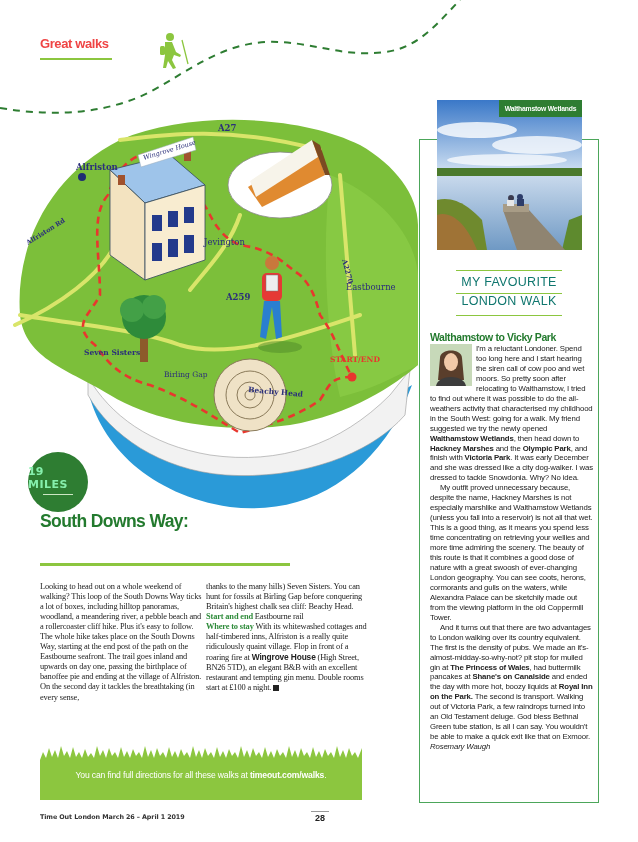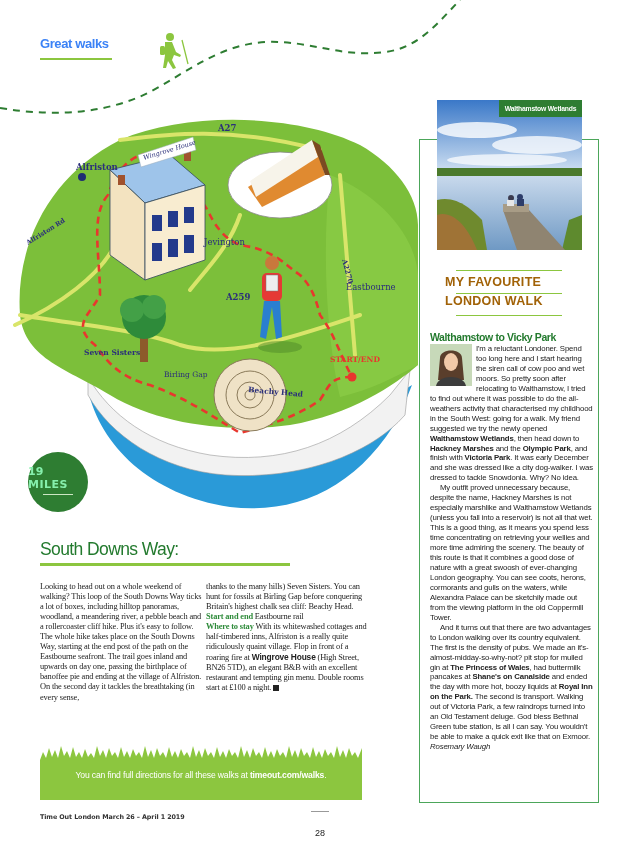--- a/index.html
+++ b/index.html
@@ -1,54 +1,54 @@
 <!DOCTYPE html>
 <html><head>
 <meta charset="utf-8">
 <style>
   * { box-sizing: border-box; margin: 0; padding: 0; }
   html, body { width: 638px; height: 842px; background: #ffffff; overflow: hidden; }
   body { position: relative; font-family: "Liberation Sans", sans-serif; color: #222; }
 
-  .section-label { position: absolute; left: 40px; top: 36px; font-weight: bold; font-size: 13px; letter-spacing: -0.4px; color: #3b82f6; }
+  .section-label { position: absolute; left: 40px; top: 36px; font-weight: bold; font-size: 13px; letter-spacing: -0.4px; color: #ef4444; }
   .section-underline { position: absolute; left: 40px; top: 58px; width: 72px; height: 2px; background: #8cc63f; }
 
   .top-deco { position: absolute; left: 0; top: 0; width: 638px; height: 150px; pointer-events: none; }
 
   .map { position: absolute; left: 0; top: 115px; width: 420px; height: 400px; }
 
   .miles-badge { position: absolute; left: 28px; top: 452px; width: 60px; height: 60px; border-radius: 50%; background: #2e7d32; color: #86efac; text-align: left; font-weight: bold; font-family: "DejaVu Sans", sans-serif; }
   .miles-num { display: block; font-size: 11px; margin-top: 14px; line-height: 12px; }
   .miles-unit { display: block; font-size: 11px; line-height: 13px; letter-spacing: 0.5px; }
   .miles-line { display: block; width: 30px; height: 1px; background: #cde6c3; margin: 3px auto 0; }
 
-  .headline { position: absolute; left: 40px; top: 540px; width: 260px; color: #237a2e; font-weight: normal; font-size: 17.5px; line-height: 19px; letter-spacing: -0.6px; }
+  .headline { position: absolute; left: 40px; top: 512px; width: 260px; color: #237a2e; font-weight: bold; font-size: 17.5px; line-height: 19px; letter-spacing: -0.6px; }
   .headline-rule { position: absolute; left: 40px; top: 563px; width: 250px; height: 3px; background: #8cc63f; }
 
   .body-col { position: absolute; top: 582px; font-family: "Liberation Serif", serif; font-size: 8.4px; line-height: 10.05px; color: #222; letter-spacing: -0.15px; }
   .body-col.c1 { left: 40px; width: 162px; }
   .body-col.c2 { left: 206px; width: 165px; }
   .green-label { color: #2e8b3a; font-family: Liberation Serif, serif; font-weight: bold; }
   .bold { font-weight: bold; font-family: "Liberation Sans", sans-serif; }
   .end-mark { display: inline-block; width: 6px; height: 6px; background: #222; vertical-align: -0.5px; margin-left: 2px; }
 
   .grass-banner { position: absolute; left: 40px; top: 740px; width: 322px; height: 60px; }
   .banner-text { position: absolute; left: 0; top: 770px; width: 402px; text-align: center; color: #fff; font-size: 8.6px; line-height: 11px; font-family: "Liberation Sans", sans-serif; letter-spacing: -0.15px; }
   .banner-text .line { display: block; }
   .banner-text b { font-weight: bold; }
 
   .footer-left { position: absolute; left: 40px; top: 813px; font-size: 6.4px; font-weight: bold; color: #333; font-family: "DejaVu Sans", sans-serif; letter-spacing: -0.1px; }
-  .page-number { position: absolute; left: 311px; top: 811px; width: 18px; text-align: center; font-size: 9px; font-weight: normal; color: #222; font-family: "Liberation Sans", sans-serif; border-top: 1px solid #999; padding-top: 16px; }
+  .page-number { position: absolute; left: 311px; top: 811px; width: 18px; text-align: center; font-size: 9px; font-weight: bold; color: #222; font-family: "Liberation Sans", sans-serif; border-top: 1px solid #999; padding-top: 1px; }
 
   .sidebar-box { position: absolute; left: 419px; top: 139px; width: 180px; height: 664px; border: 1.5px solid #4ca65a; border-top-width: 1.5px; background: #fff; }
   .photo { position: absolute; left: 437px; top: 100px; width: 145px; height: 150px; overflow: hidden; }
   .photo-caption { position: absolute; left: 499px; top: 100px; width: 83px; height: 17px; background: #2e7d32; color: #fff; font-size: 6.8px; font-weight: bold; line-height: 17px; text-align: center; letter-spacing: -0.2px; }
 
   .fav-rule { position: absolute; left: 456px; width: 106px; height: 1.2px; background: #8cc63f; }
-  .fav-title { position: absolute; left: 445px; top: 273px; width: 128px; color: #a16207; font-weight: bold; font-size: 12.5px; line-height: 19px; letter-spacing: 0.3px; font-family: "Liberation Sans", sans-serif; }
+  .fav-title { position: absolute; left: 445px; top: 273px; width: 128px; text-align: center; color: #0f766e; font-weight: normal; font-size: 12.5px; line-height: 19px; letter-spacing: 0.3px; font-family: "Liberation Sans", sans-serif; }
 
   .side-heading { position: absolute; left: 430px; top: 331px; color: #237a2e; font-weight: bold; font-size: 10.5px; letter-spacing: -0.4px; }
   .author-photo { position: absolute; left: 430px; top: 344px; width: 42px; height: 42px; background: #b9d3a8; overflow: hidden; }
   .side-body { position: absolute; left: 430px; top: 344px; width: 163px; font-size: 7.8px; line-height: 9.95px; color: #222; font-family: "Liberation Sans", sans-serif; letter-spacing: -0.15px; }
   .side-body p { margin: 0; }
   .side-body .indent { text-indent: 10px; }
   .float-spacer { float: left; width: 46px; height: 41px; }
   .side-body b { font-weight: bold; }
   .side-body i { font-style: italic; }
 </style>

